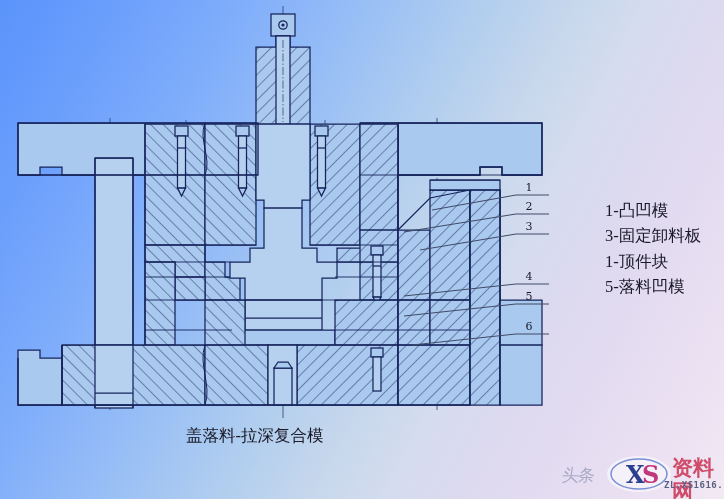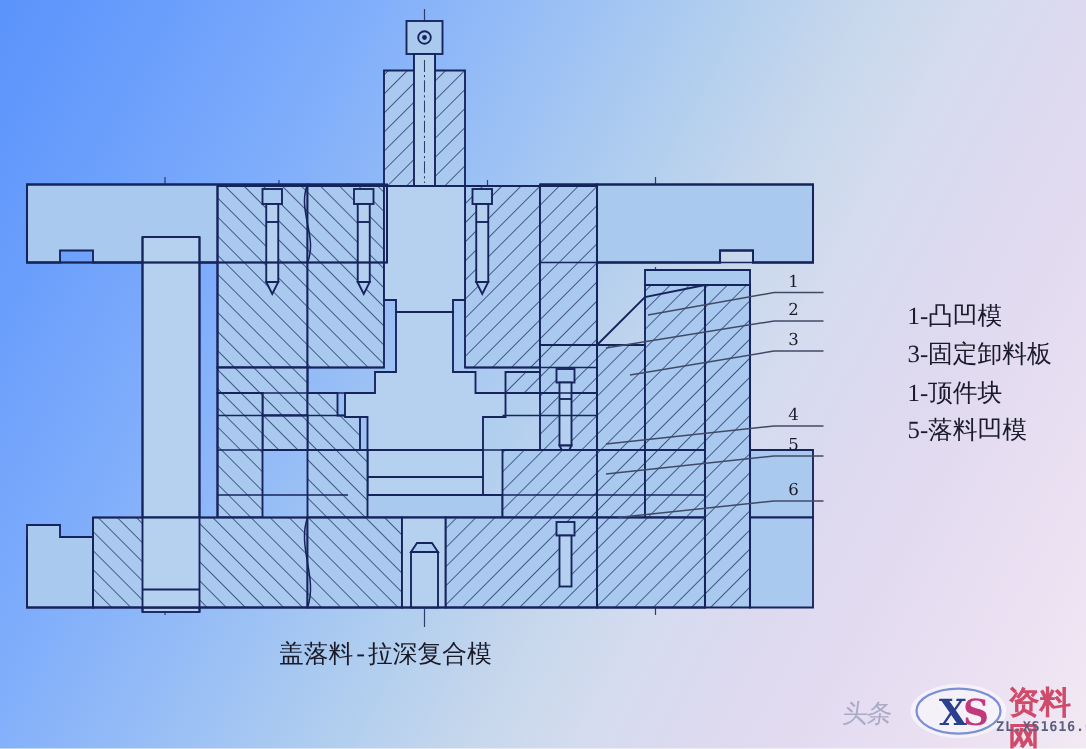--- a/index.html
+++ b/index.html
@@ -50,21 +50,21 @@
     white-space: nowrap;
     letter-spacing: 0px;
   }
   .legend-line {
     height: 25.4px;
   }
   .caption {
     position: absolute;
     left: 186px;
     top: 425px;
-    font-family: Liberation Mono, monospace;
+    font-family: Liberation Serif, serif;
     font-size: 16.5px;
     color: #1a1a28;
     white-space: nowrap;
   }
   
   .watermark {
     position: absolute;
     left: 560px;
     top: 452px;
     width: 164px;

